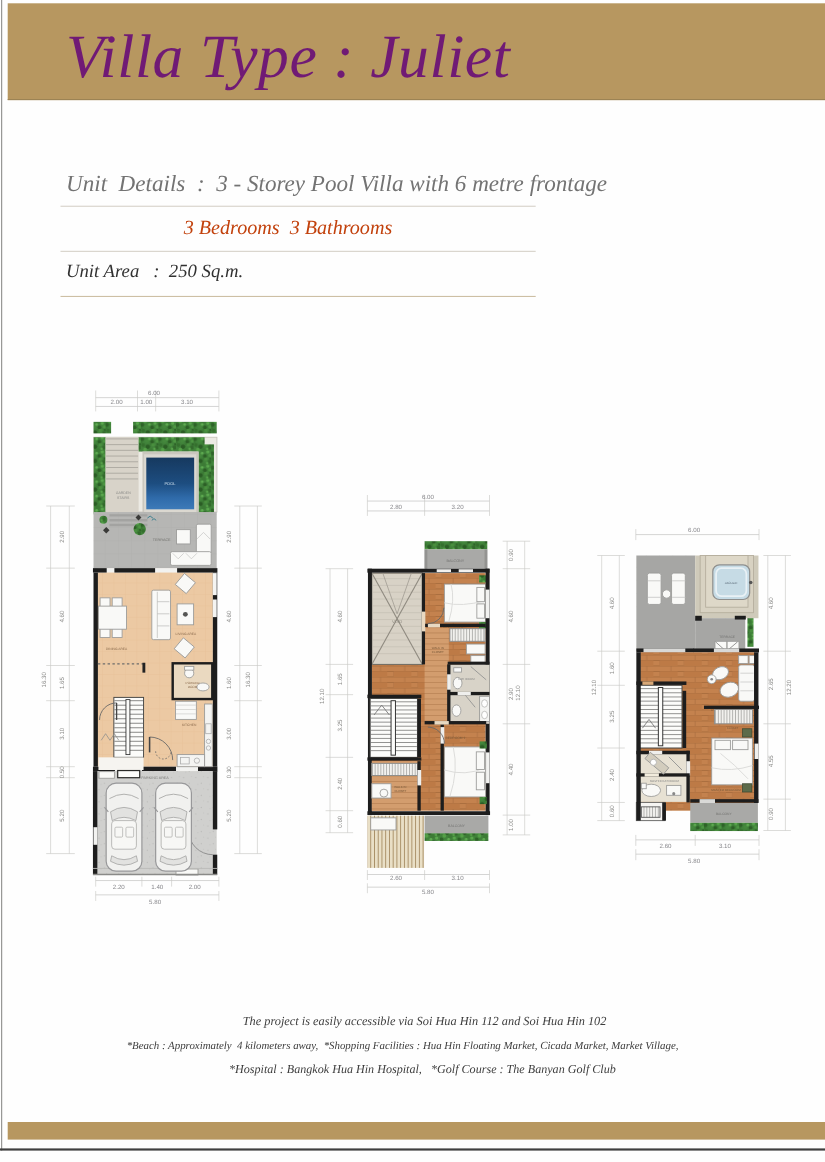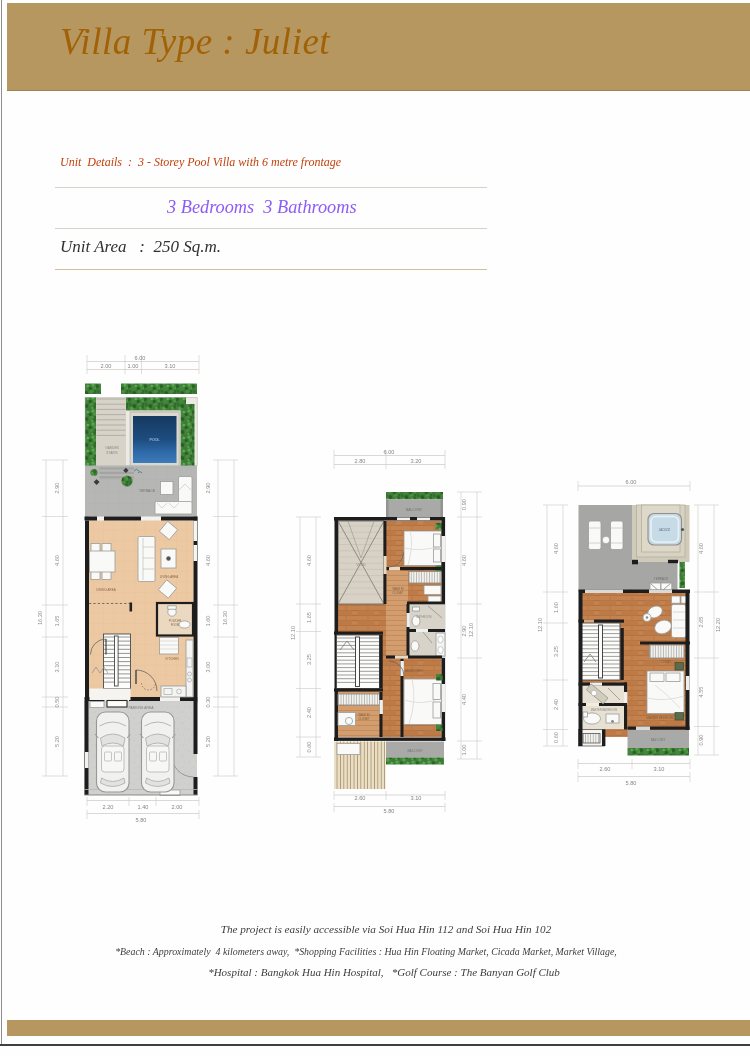--- a/index.html
+++ b/index.html
@@ -2,24 +2,24 @@
 <html><head><meta charset="utf-8">
 <style>
 html,body{margin:0;padding:0;}
 body{width:750px;height:1056px;position:relative;background:#fefefe;overflow:hidden;
  font-family:"Liberation Serif",serif;}
 .abs{position:absolute;}
 </style></head>
 <body>
 <div class="abs" style="left:1px;top:0;width:1.3px;height:1046px;background:#8d8d8b;"></div>
 <div class="abs" style="left:7px;top:3px;width:743px;height:87px;background:#b79760;border-bottom:1.6px solid #9c8354;"></div>
-<div class="abs" style="left:60px;top:20px;width:680px;color:#a16207;font-style:italic;font-size:37px;letter-spacing:0.5px;">Villa Type : Juliet</div>
-<div class="abs" style="left:60px;top:155px;color:#c2410c;font-style:italic;font-size:12px;">Unit&nbsp; Details&nbsp; :&nbsp; 3 - Storey Pool Villa with 6 metre frontage</div>
+<div class="abs" style="left:60px;top:20px;width:680px;color:#701a75;font-style:italic;font-size:56px;letter-spacing:0.5px;">Villa Type : Juliet</div>
+<div class="abs" style="left:60px;top:155px;color:#737373;font-style:italic;font-size:21px;">Unit&nbsp; Details&nbsp; :&nbsp; 3 - Storey Pool Villa with 6 metre frontage</div>
 <div class="abs" style="left:55px;top:187px;width:432px;height:1.3px;background:#d6d2c9;"></div>
-<div class="abs" style="left:167px;top:197px;color:#8b5cf6;font-style:italic;font-size:18.3px;">3 Bedrooms&nbsp; 3 Bathrooms</div>
+<div class="abs" style="left:167px;top:197px;color:#c2410c;font-style:italic;font-size:18.3px;">3 Bedrooms&nbsp; 3 Bathrooms</div>
 <div class="abs" style="left:55px;top:228px;width:432px;height:1.3px;background:#d6d2c9;"></div>
 <div class="abs" style="left:60px;top:237px;color:#313131;font-style:italic;font-size:17px;">Unit Area&nbsp;&nbsp; :&nbsp; 250 Sq.m.</div>
 <div class="abs" style="left:55px;top:269px;width:432px;height:1.3px;background:#cdbfa4;"></div>
 <div class="abs" style="left:0;top:919px;width:754px;text-align:center;color:#3d3d3d;font-style:italic;font-size:10.4px;line-height:21.5px;">
 <div style="position:relative;left:9px;font-size:11.2px;">The project is easily accessible via Soi Hua Hin 112 and Soi Hua Hin 102</div>
 <div style="position:relative;left:-11px;font-size:9.9px;">*Beach : Approximately&nbsp; 4 kilometers away,&nbsp; *Shopping Facilities : Hua Hin Floating Market, Cicada Market, Market Village,</div>
 <div style="position:relative;left:7px;font-size:11px;">*Hospital : Bangkok Hua Hin Hospital,&nbsp;&nbsp; *Golf Course : The Banyan Golf Club</div>
 </div>
 <div class="abs" style="left:7px;top:1019.5px;width:743px;height:16.5px;background:#b79760;"></div>
 <div class="abs" style="left:0;top:1044px;width:750px;height:2.4px;background:#3f3f3f;"></div>

